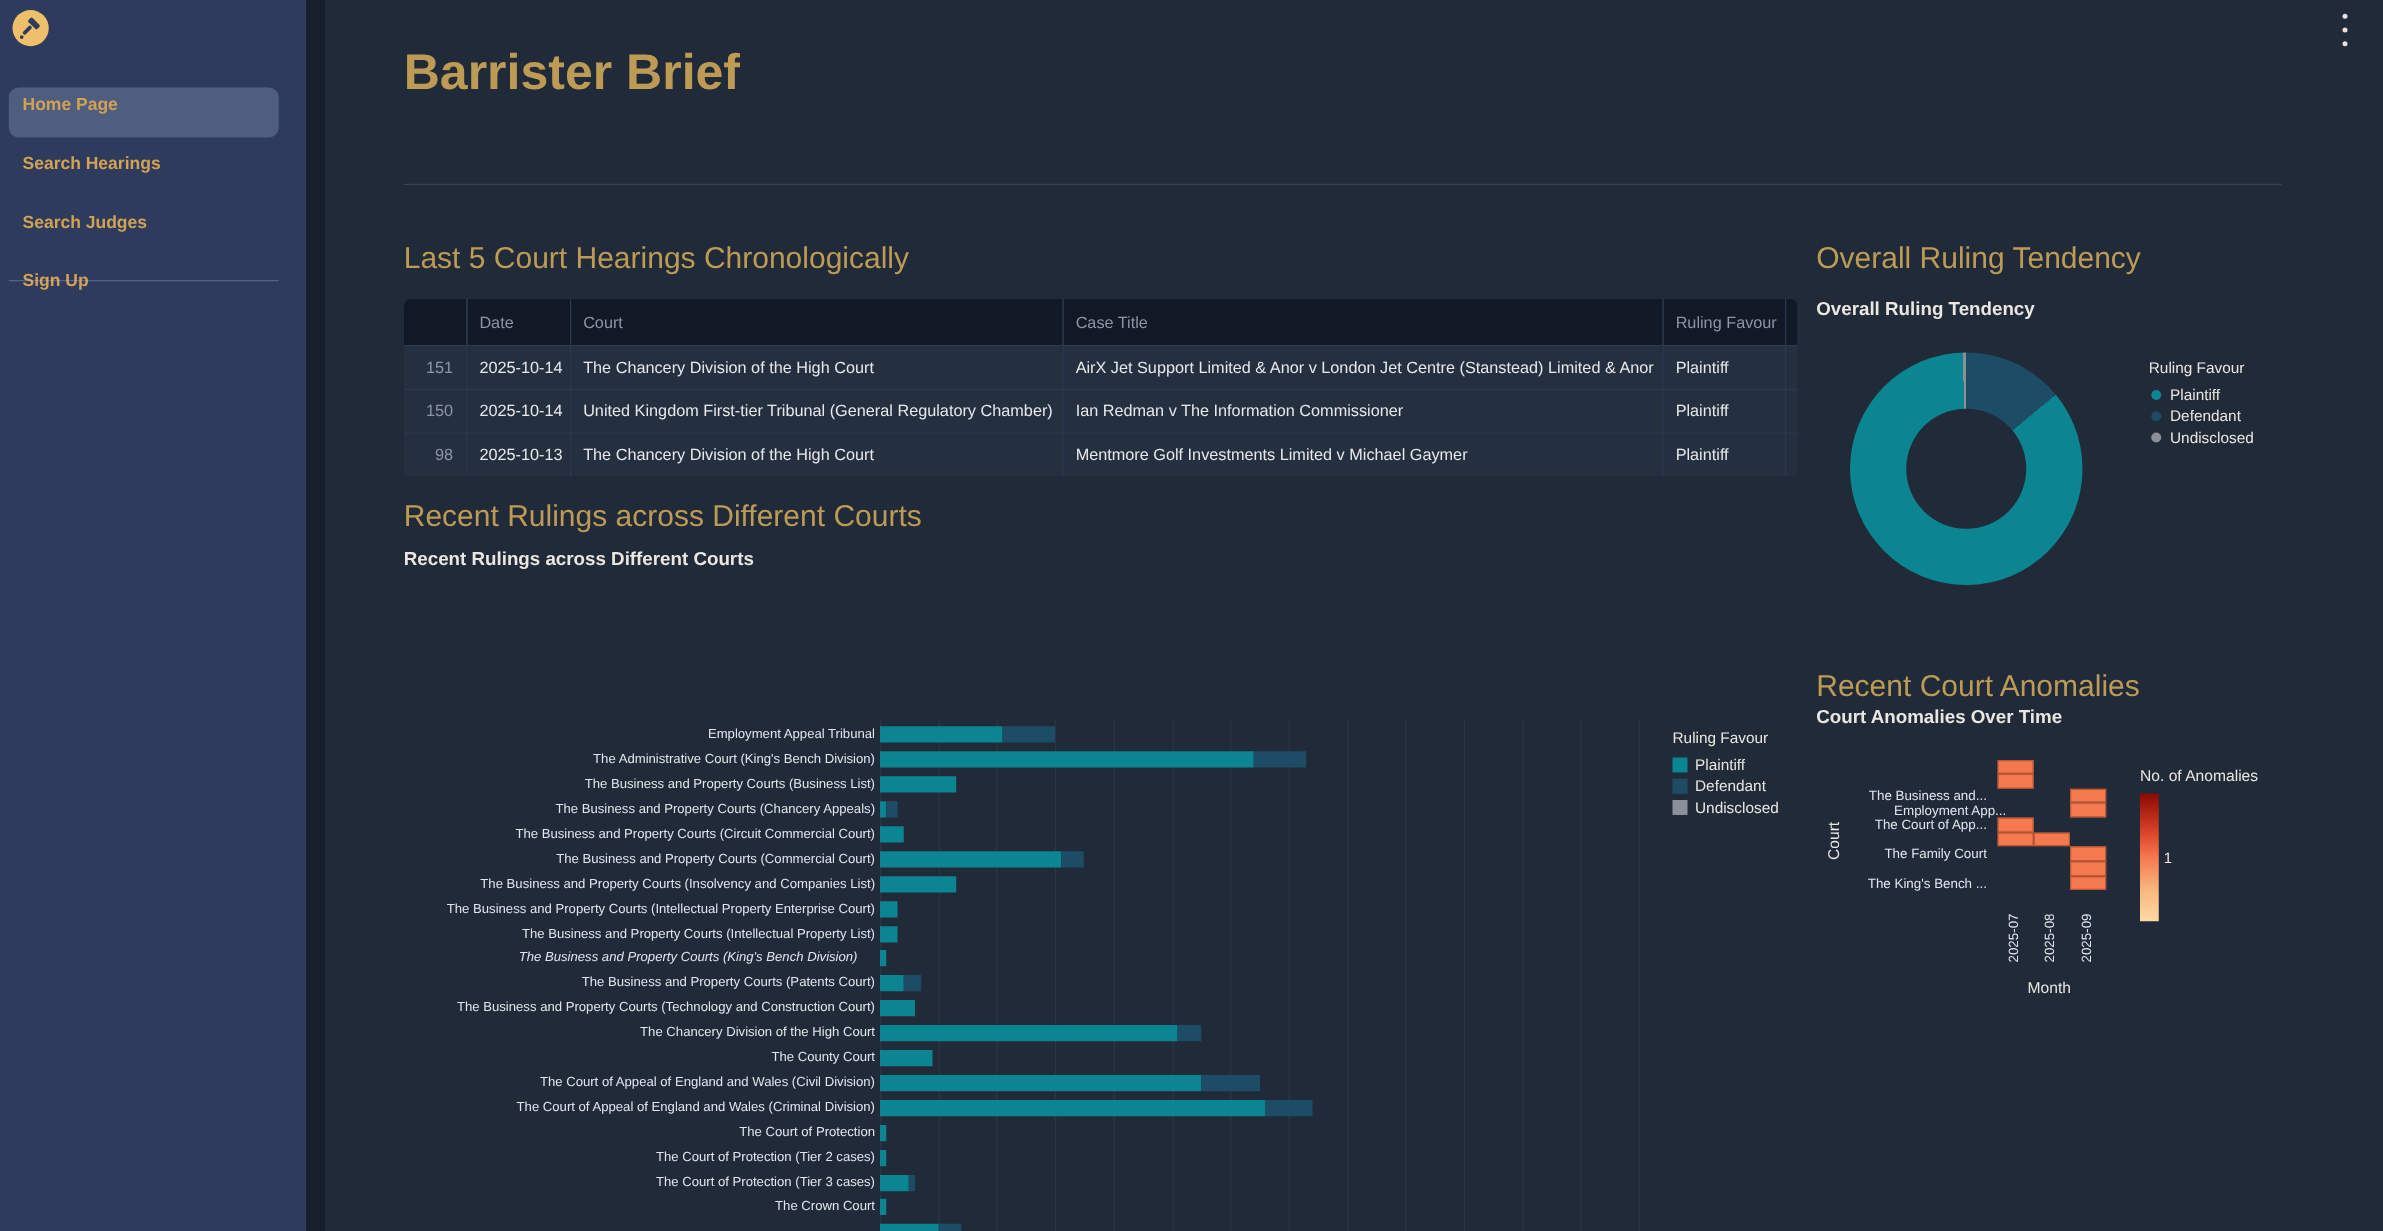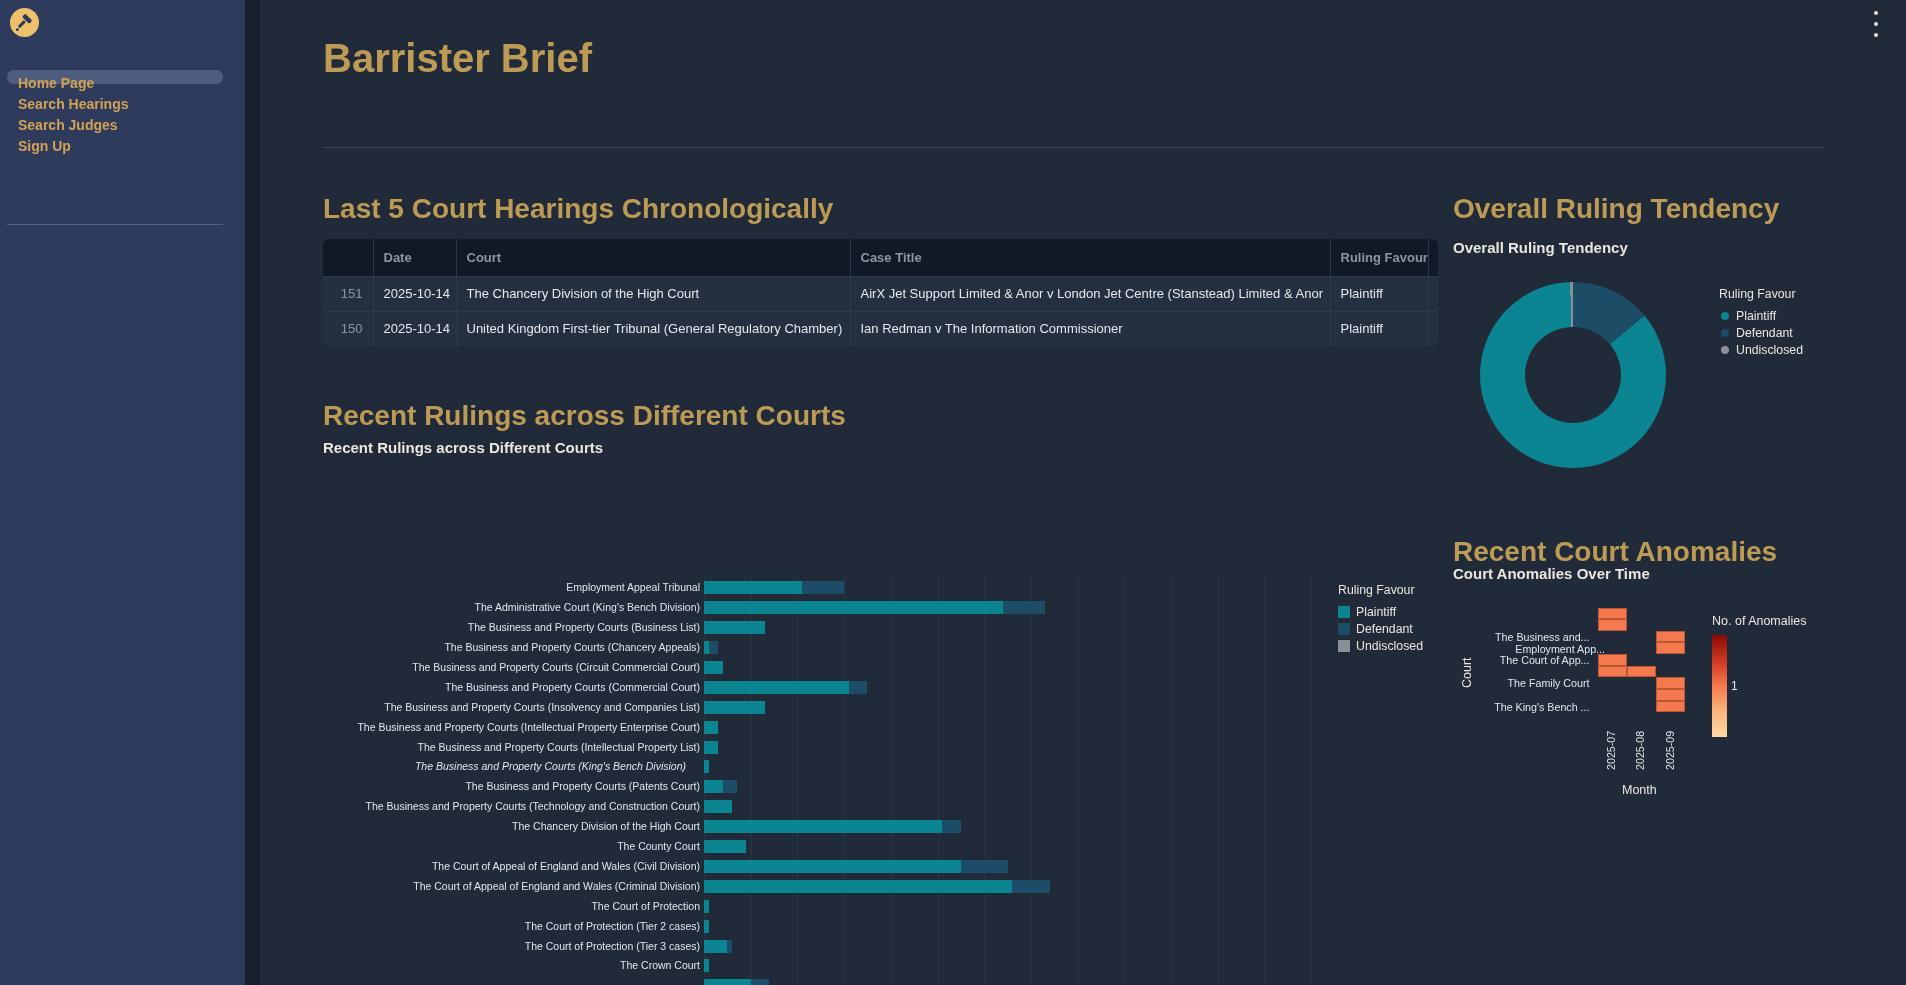--- a/index.html
+++ b/index.html
@@ -12,48 +12,48 @@
   html,body{margin:0;padding:0;}
   body{width:1906px;height:985px;position:relative;overflow:hidden;background:var(--bg-main);
        font-family:"Liberation Sans",sans-serif;color:var(--white);}
 
   
   .sidebar{position:absolute;left:0;top:0;width:245px;height:985px;background:var(--sidebar);}
   .rail{position:absolute;left:245px;top:0;width:15px;height:985px;background:var(--rail);}
   .side-logo-sm{position:absolute;left:10px;top:8px;width:29px;height:29px;border-radius:50%;
        background:#EFC06C;display:flex;align-items:center;justify-content:center;}
   .nav{position:absolute;left:7px;top:70px;width:216px;}
-  .nav-item{height:14px;line-height:27px;padding:0 11px;margin-bottom:7px;border-radius:8px;
+  .nav-item{height:40px;line-height:27px;padding:0 11px;margin-bottom:7px;border-radius:8px;
        color:#D2A254;font-size:14px;font-weight:bold;cursor:pointer;}
   .nav-item.active{background:var(--pill);}
   .side-divider{position:absolute;left:7px;top:224px;width:216px;height:1px;background:rgba(190,200,225,.28);}
   .side-logo-big{position:absolute;left:20px;top:252px;width:215px;display:flex;align-items:center;}
   .logo-circle{width:84px;height:84px;border-radius:50%;background:#EFC06C;flex:0 0 auto;
        display:flex;align-items:center;justify-content:center;}
   .logo-text{font-family:"Liberation Serif","DejaVu Serif",serif;color:#D2A254;font-size:28px;
        line-height:29px;text-align:center;margin-left:2px;}
 
   
   .h1{position:absolute;left:323px;top:36px;font-size:40px;font-weight:bold;color:var(--gold);}
   .divider{position:absolute;left:323px;top:147px;width:1502px;height:1px;background:#39445A;}
   .kebab{position:absolute;left:1869px;top:11px;width:14px;height:26px;display:flex;flex-direction:column;
        align-items:center;justify-content:space-between;cursor:pointer;}
   .kebab i{width:4px;height:4px;border-radius:50%;background:#EADFDC;}
 
-  .h2{position:absolute;font-size:28px;font-weight:bold;color:var(--gold);white-space:nowrap;}
+  .h2{position:absolute;font-size:24px;font-weight:normal;color:var(--gold);white-space:nowrap;}
   .chart-title{position:absolute;font-size:15px;font-weight:bold;color:var(--warm);white-space:nowrap;}
 
   
   .tablewrap{position:absolute;left:323px;top:239px;width:1115px;border-radius:6px;overflow:hidden;}
   table{border-collapse:collapse;table-layout:fixed;width:1115px;}
   thead tr{height:37px;background:var(--bg-head);}
   tbody tr{height:35px;background:var(--bg-row);cursor:pointer;}
   th,td{border-right:1px solid var(--border);border-bottom:1px solid var(--border);
        font-size:13px;padding:0 10px;text-align:left;white-space:nowrap;overflow:hidden;}
-  th{color:var(--muted);font-weight:bold;}
+  th{color:var(--muted);font-weight:normal;}
   td{color:var(--white);}
   td.idx{color:var(--muted);text-align:right;}
   th:last-child,td:last-child{border-right:none;}
   tbody tr:last-child td{border-bottom:none;}
 
   
   .grid-v{position:absolute;width:1px;background:#2A3447;top:576px;height:409px;}
   .bar-label{position:absolute;width:434px;text-align:right;font-size:10.5px;color:#E2E6EB;
        line-height:13px;white-space:nowrap;}
   .bar-seg{position:absolute;height:13px;}
@@ -137,20 +137,28 @@
           <td>The Chancery Division of the High Court</td>
           <td>AirX Jet Support Limited &amp; Anor v London Jet Centre (Stanstead) Limited &amp; Anor</td>
           <td>Plaintiff</td>
           <td></td>
         </tr>
         <tr>
           <td class="idx">150</td>
           <td>2025-10-14</td>
           <td>United Kingdom First-tier Tribunal (General Regulatory Chamber)</td>
           <td>Ian Redman v The Information Commissioner</td>
+          <td>Plaintiff</td>
+          <td></td>
+        </tr>
+        <tr>
+          <td class="idx">98</td>
+          <td>2025-10-13</td>
+          <td>The Chancery Division of the High Court</td>
+          <td>Mentmore Golf Investments Limited v Michael Gaymer</td>
           <td>Plaintiff</td>
           <td></td>
         </tr>
       </tbody>
   </table>
 </div>
 
 <div class="h2" style="left:323px;top:400px;">Recent Rulings across Different Courts</div>
 <div class="chart-title" style="left:323px;top:439px;">Recent Rulings across Different Courts</div>
 <div id="bar-chart">

